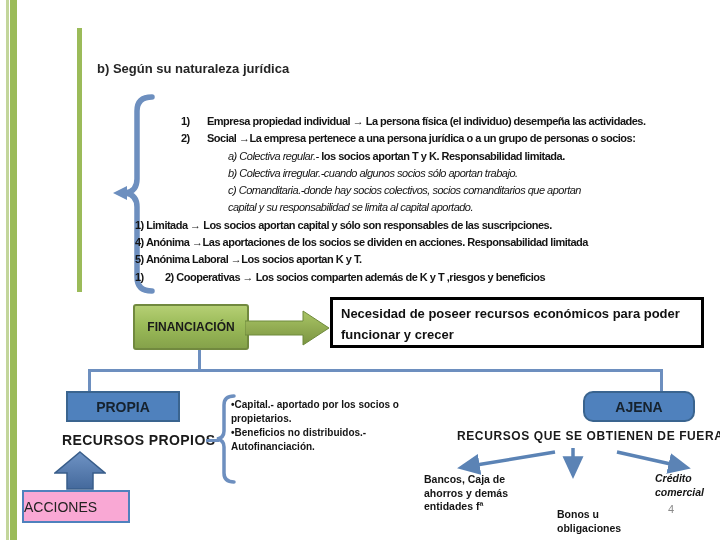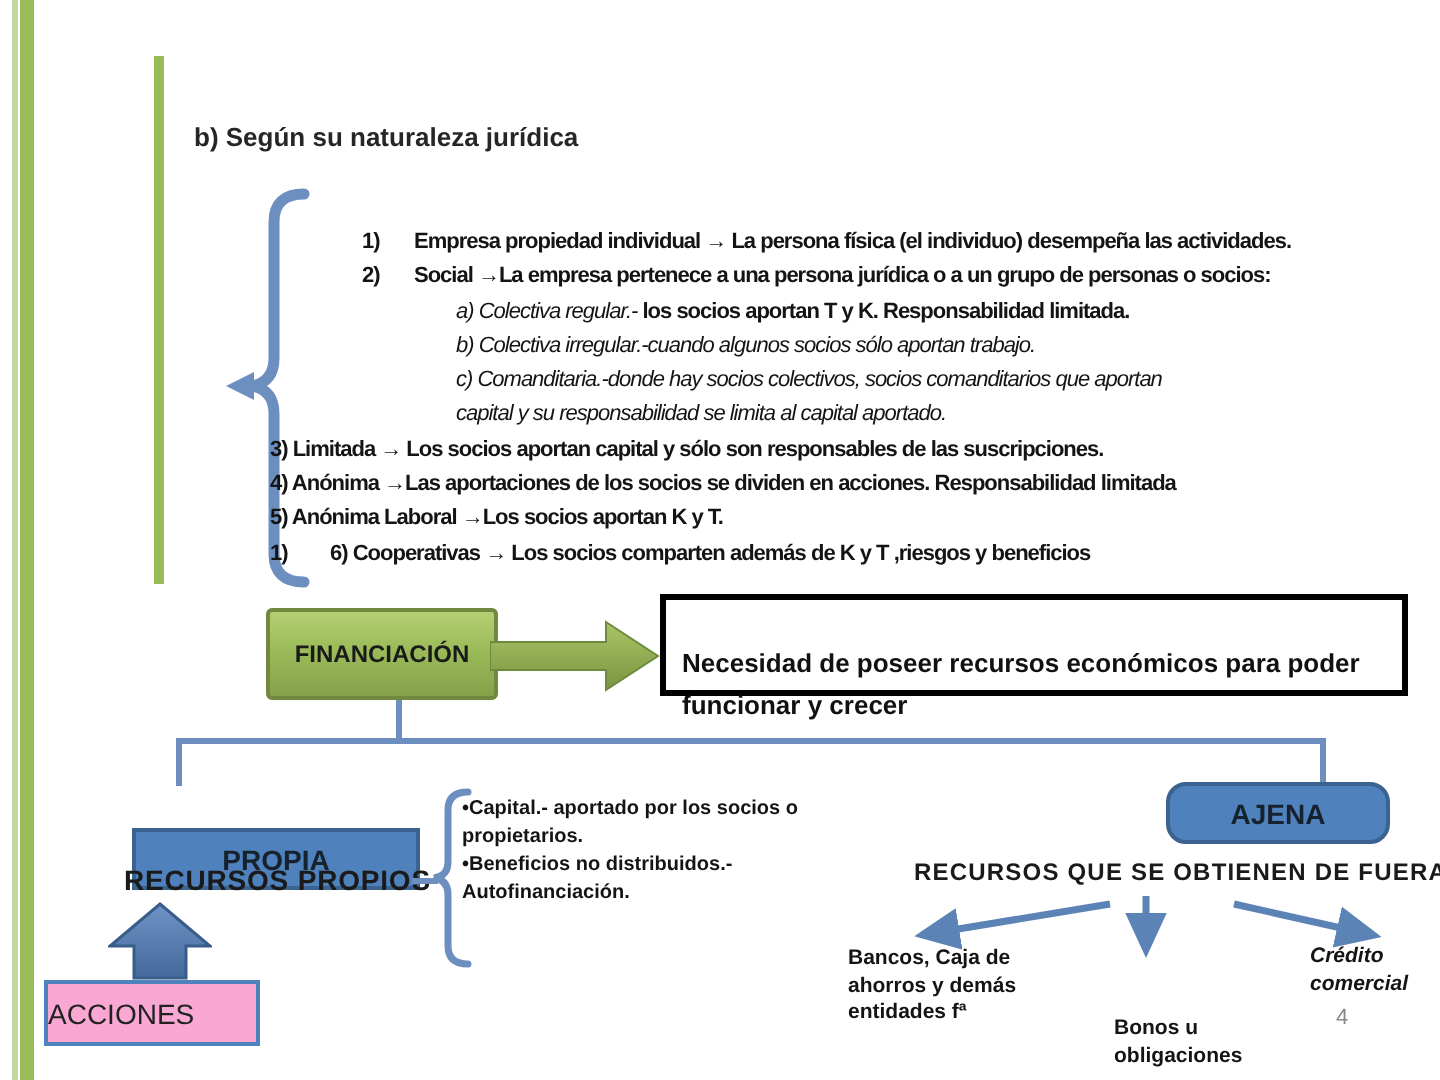--- a/index.html
+++ b/index.html
@@ -25,21 +25,21 @@
   .green-box{
     position:absolute;left:133px;top:304px;width:116px;height:46px;
     border:2px solid #71893f;border-radius:3px;
     background:linear-gradient(180deg,#b5cf74 0%,#9bbb59 45%,#85a24a 100%);
     display:flex;align-items:center;justify-content:center;
     font-size:12px;font-weight:bold;color:#1a1a1a;box-sizing:border-box;
   }
   .need-box{
     position:absolute;left:330px;top:297px;width:374px;height:51px;
     border:3px solid #000;background:#fff;box-sizing:border-box;
-    font-size:13px;font-weight:bold;line-height:21px;padding:21px 8px;color:#111;
+    font-size:13px;font-weight:bold;line-height:21px;padding:3px 8px;color:#111;
   }
   .blue-box{
     position:absolute;background:#4f81bd;border:2.5px solid #3a648f;box-sizing:border-box;
     display:flex;align-items:center;justify-content:center;
     font-size:14px;font-weight:bold;color:#16222e;
   }
   .white-box{
     position:absolute;left:22px;top:490px;width:108px;height:33px;
     background:#f9a8d4;border:2.5px solid #4f81bd;box-sizing:border-box;
     display:flex;align-items:center;justify-content:flex-start;
@@ -75,24 +75,24 @@
     <polygon points="3,100 17,93 17,107" fill="#6d8fbf"></polygon>
   </svg>
 
   <div class="list">
     <div class="line l1"><span class="num">1)</span><span>Empresa propiedad individual → La persona física (el individuo) desempeña las actividades.</span></div>
     <div class="line l1"><span class="num">2)</span><span>Social →La empresa pertenece a una persona jurídica o a un grupo de personas o socios:</span></div>
     <div class="line l2"><span>a) Colectiva regular.-</span><span class="seg-bold"> los socios aportan T y K. Responsabilidad limitada.</span></div>
     <div class="line l2"><span>b) Colectiva irregular.-cuando algunos socios sólo aportan trabajo.</span></div>
     <div class="line l2"><span>c) Comanditaria.-donde hay socios colectivos, socios comanditarios que aportan</span></div>
     <div class="line l2"><span>capital  y su responsabilidad se limita al capital aportado.</span></div>
-    <div class="line l0"><span>3) Limitada → Los socios aportan capital y sólo son responsables de las suscripciones.</span></div>
+    <div class="line l0"><span>1) Limitada → Los socios aportan capital y sólo son responsables de las suscripciones.</span></div>
     <div class="line l0"><span>4) Anónima →Las aportaciones de los socios se dividen en acciones. Responsabilidad limitada</span></div>
     <div class="line l0"><span>5) Anónima Laboral →Los socios aportan K y T.</span></div>
-    <div class="line l0 last"><span class="num">1)</span><span>6) Cooperativas → Los socios comparten además de K y T ,riesgos y beneficios</span></div>
+    <div class="line l0 last"><span class="num">1)</span><span>2) Cooperativas → Los socios comparten además de K y T ,riesgos y beneficios</span></div>
   </div>
 
   <div class="green-box">
     <span>FINANCIACIÓN</span>
   </div>
 
   <svg class="abs" style="left:245px;top:309px;" width="86" height="38" viewBox="0 0 86 38">
     <defs>
       <linearGradient id="gGrad" x1="0" y1="0" x2="0" y2="1">
         <stop offset="0" stop-color="#aac566"></stop>
@@ -104,21 +104,21 @@
 
   <div class="need-box">
     <span>Necesidad de poseer recursos económicos para poder funcionar y crecer</span>
   </div>
 
   <div class="conn" style="left:198px;top:350px;width:3px;height:21px;"></div>
   <div class="conn" style="left:88px;top:369px;width:575px;height:3px;"></div>
   <div class="conn" style="left:88px;top:369px;width:3px;height:24px;"></div>
   <div class="conn" style="left:660px;top:369px;width:3px;height:24px;"></div>
 
-  <div class="blue-box" style="left:66px;top:414px;width:144px;height:31px;">
+  <div class="blue-box" style="left:66px;top:391px;width:114px;height:31px;">
     <span>PROPIA</span>
   </div>
   <div class="blue-box" style="left:583px;top:391px;width:112px;height:31px;border-radius:10px;">
     <span>AJENA</span>
   </div>
 
   <div class="caption-left">RECURSOS PROPIOS</div>
   <div class="conn" style="left:206px;top:439px;width:13px;height:3px;"></div>
   <svg class="abs" style="left:215px;top:394px;" width="22" height="90" viewBox="0 0 22 90">
     <path d="M 19 2 Q 9 2 9 11 L 9 37 Q 9 44 2 45 Q 9 46 9 53 L 9 79 Q 9 88 19 88" fill="none" stroke="#6d8fbf" stroke-width="3.5" stroke-linecap="round"></path>

